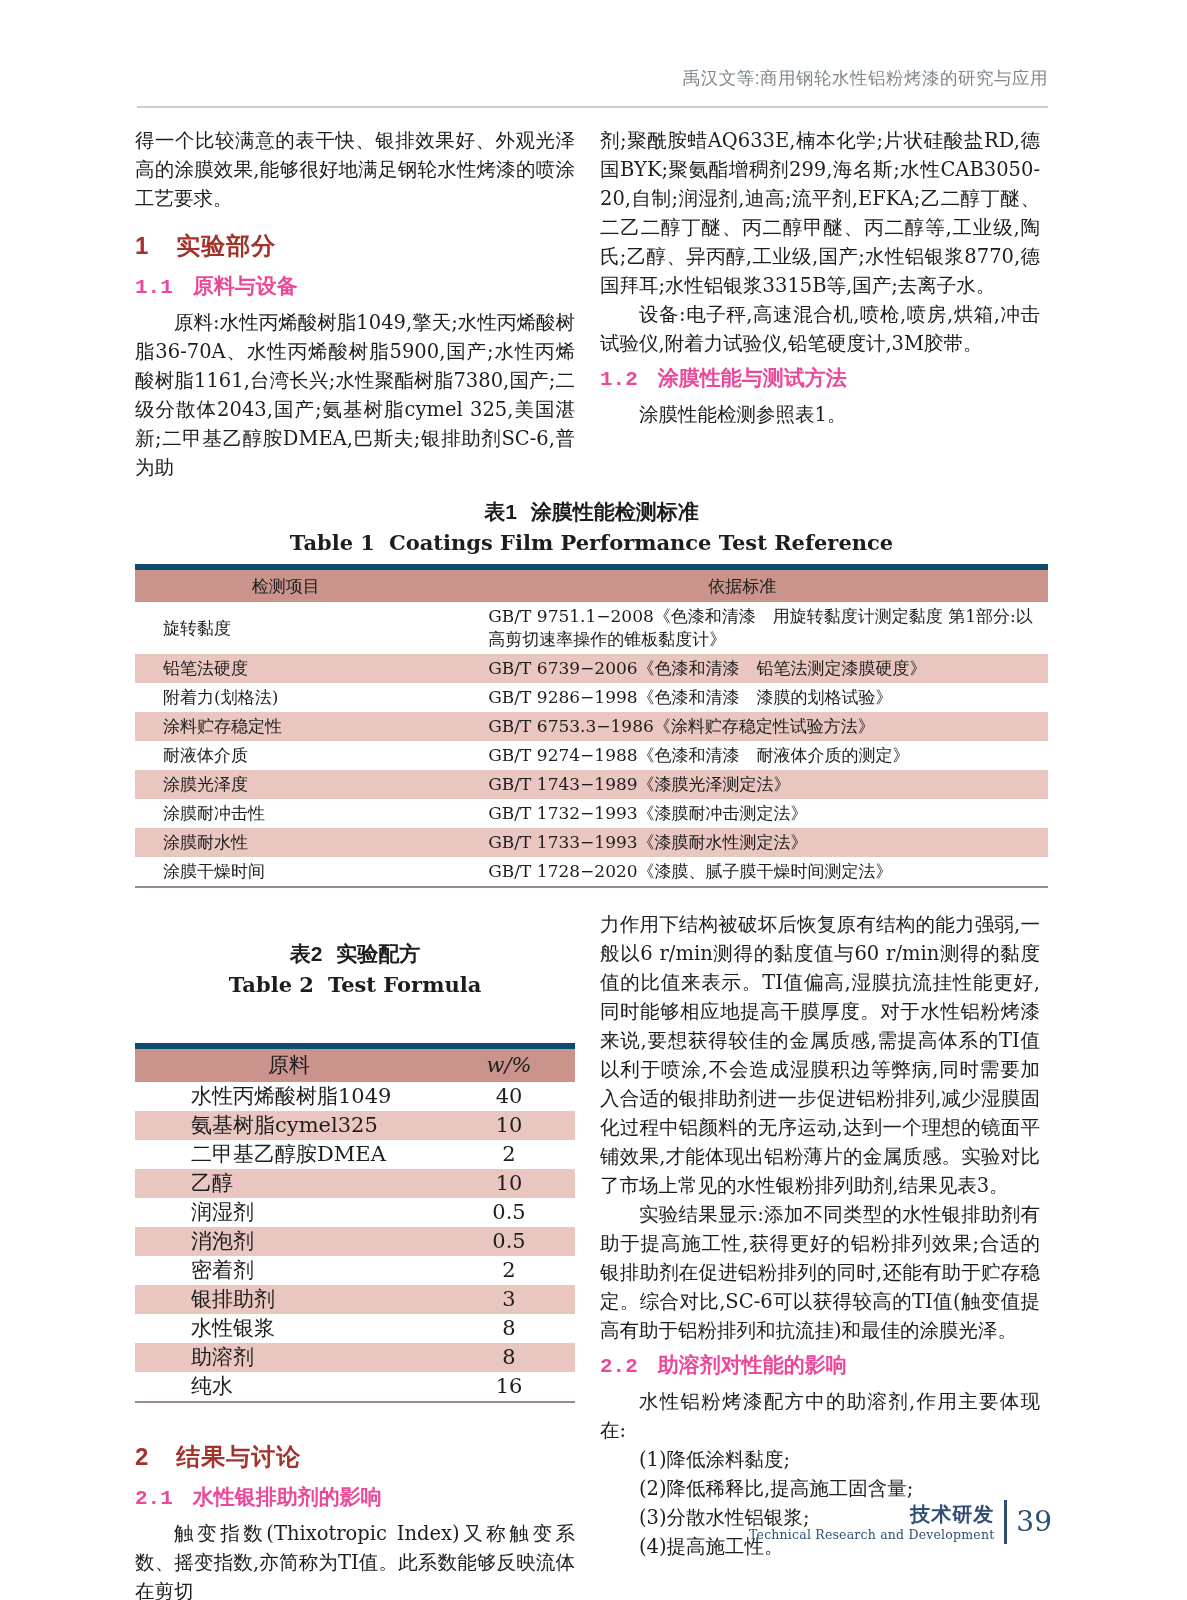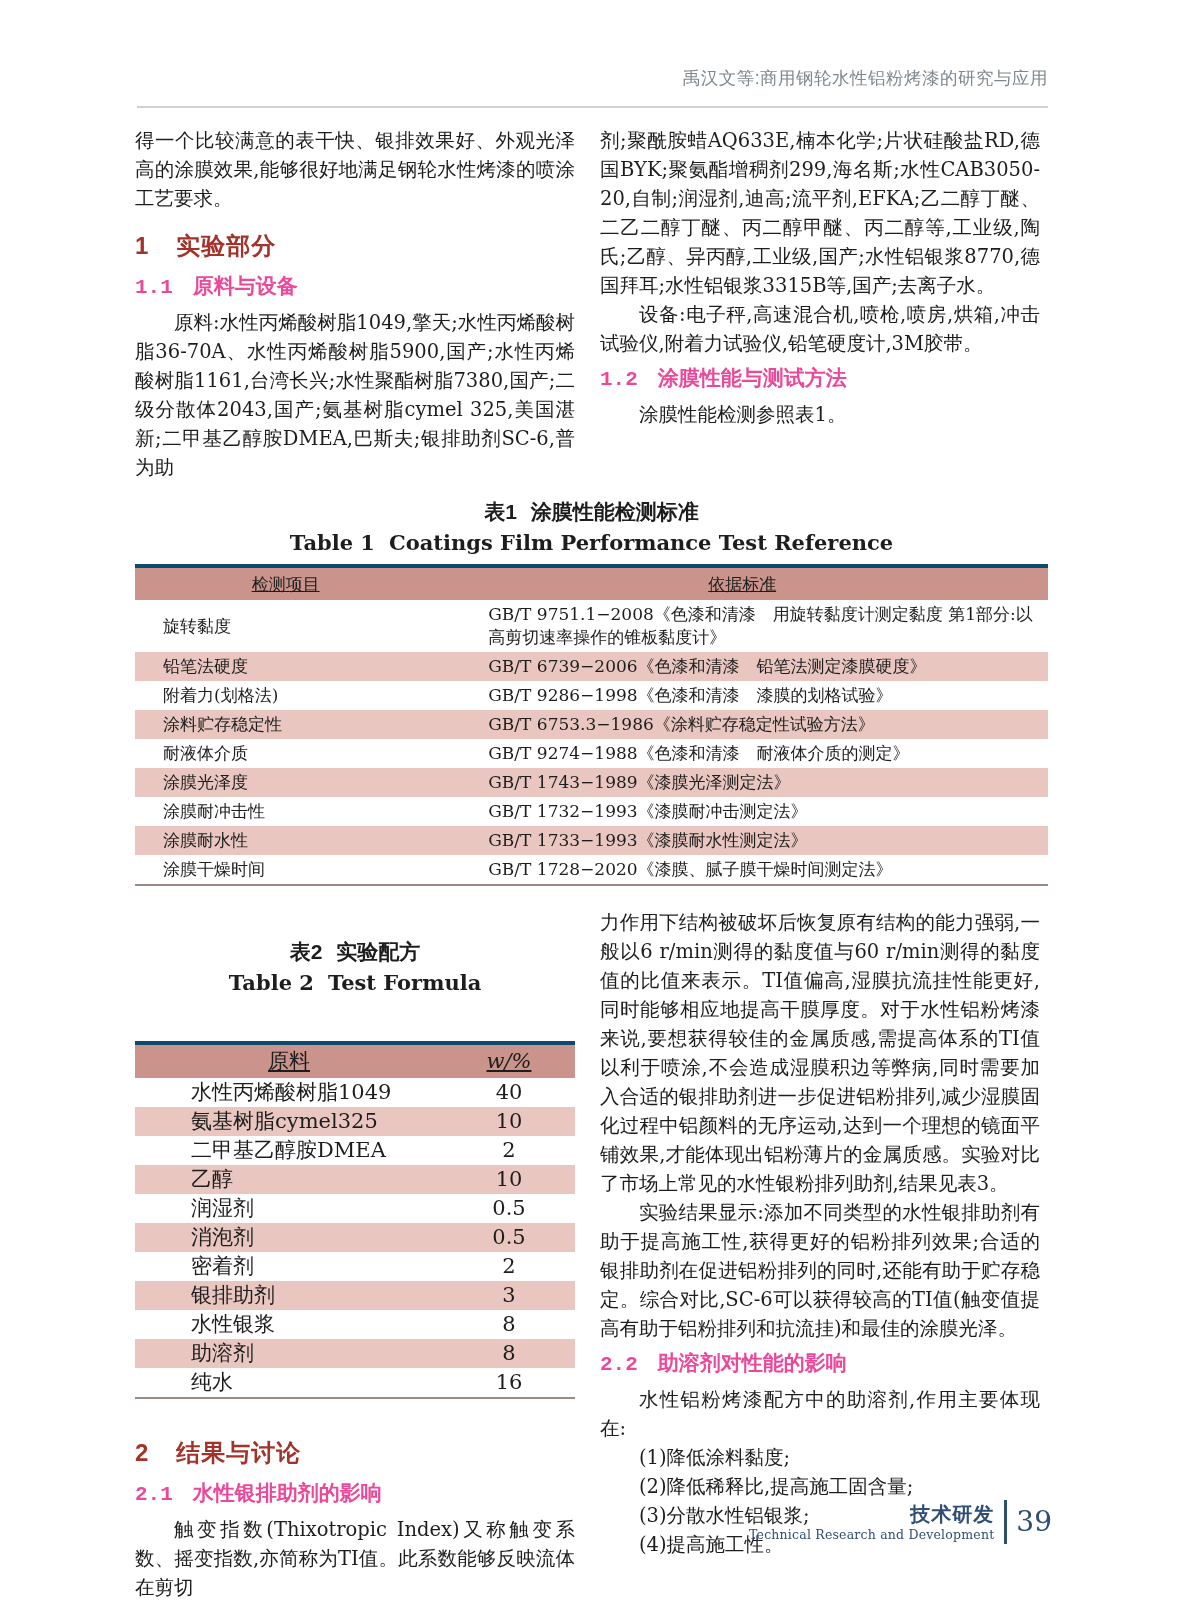--- a/index.html
+++ b/index.html
@@ -43,22 +43,21 @@
   
   .table1-section { margin-top:16px; }
   .cap { text-align:center; font-size:21px; font-weight:bold; }
   .cap-zh { font-family:"Liberation Sans","DejaVu Sans",sans-serif; margin-bottom:4px; }
   .cap-en { font-family:"DejaVu Serif","Liberation Serif",serif; margin-bottom:9px; }
   .cap .cap-label { margin-right:14px; }
 
   table.tbl { width:100%; border-collapse:collapse; border-bottom:2px solid #9B8B86; }
   table.tbl th {
     background:#CA948C; font-weight:normal; text-align:center;
-    border-top:4px solid #0c4a6e;
-    text-decoration:underline;
+    border-top:6px solid #0c4a6e;
   }
   table.tbl tbody tr:nth-child(even) td { background:#E9C7C0; }
 
   table.t1 { font-size:17px; }
   table.t1 th { padding:6px 0; line-height:20px; }
   table.t1 td { padding:3px 0; line-height:23px; vertical-align:middle; }
   table.t1 td.c1 { width:33%; padding-left:28px; }
   table.t1 td.c2 { padding-left:52px; padding-right:12px; }
 
   .t2-caption { margin-top:30px; }

